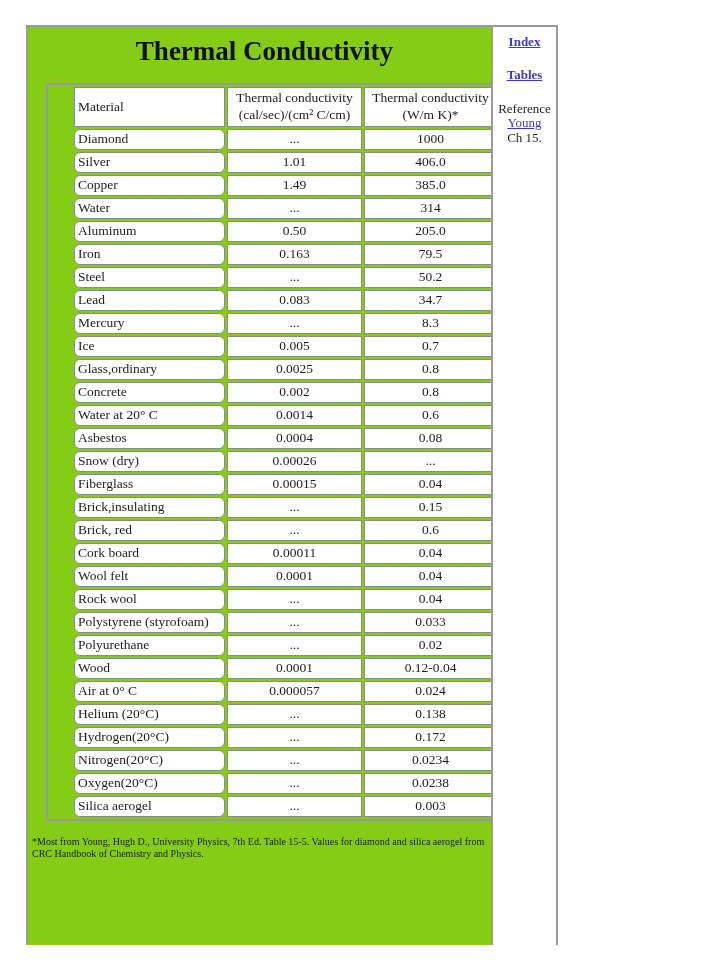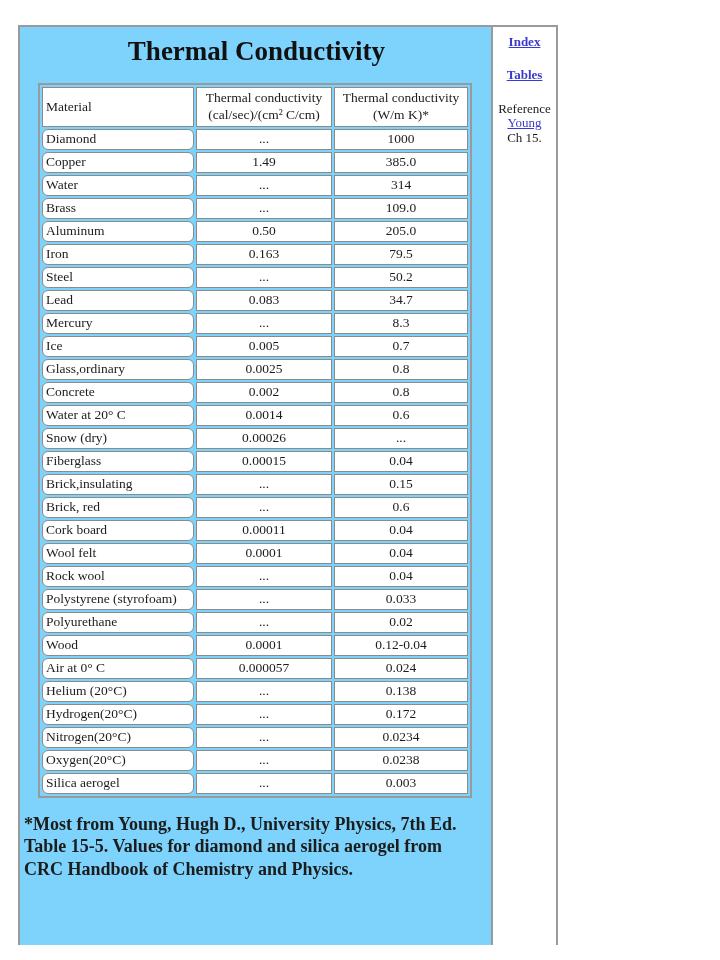--- a/index.html
+++ b/index.html
@@ -1,56 +1,57 @@
 <!DOCTYPE html>
 <html style="--link: #3a3ace; --text: #1c1c1c; --border: #9a9a9a; --cell-border: #8b8b8b;"><head>
 <meta charset="utf-8">
 <style>
   html,body{margin:0;padding:0;background:#fff;}
   .canvas{
     position:relative;width:720px;height:960px;background:#ffffff;overflow:hidden;
     font-family:"Liberation Serif", serif;color:var(--text,#1c1c1c);
   }
   .main-box{
-    position:absolute;left:18px;top:25px;width:473px;height:918px;
-    border:2px solid var(--border,#9a9a9a);border-bottom:none;background:#7dd3fc;
+    position:absolute;left:26px;top:25px;width:473px;height:918px;
+    border:2px solid var(--border,#9a9a9a);border-bottom:none;background:#84cc16;
   }
   .sidebar{
     position:absolute;left:491px;top:25px;width:63px;height:918px;
     border:2px solid var(--border,#9a9a9a);border-bottom:none;background:#fff;
     text-align:center;font-size:13px;line-height:1.15;
   }
   h1.title{
     margin:9px 0 0;text-align:center;font-size:27px;font-weight:bold;color:#111;
   }
   table.cond{
     margin:16px 0 0 18px;
     border-collapse:separate;border-spacing:2px;
     border:2px solid var(--border,#9a9a9a);
     font-size:13.5px;
+    padding-left:24px;
   }
   table.cond th, table.cond td{
     box-sizing:border-box;
     border:1px solid var(--cell-border,#8b8b8b);
     background:#fff;padding:0 3px;color:var(--text,#1c1c1c);
   }
   table.cond th{
     font-weight:normal;text-align:center;vertical-align:middle;
     height:40px;line-height:1.25;
   }
   table.cond th.mat-h{text-align:left;}
   table.cond th:nth-child(1){width:152px;}
   table.cond th:nth-child(2){width:136px;}
   table.cond th:nth-child(3){width:134px;}
   table.cond td{height:21px;line-height:1.2;}
   table.cond td.mat{text-align:left;border-radius:6px;}
   table.cond td.num{text-align:center;}
   .footnote{
     margin:15px 6px 4px 4px;width:458px;
-    font-size:18px;line-height:1.24;color:var(--text,#1c1c1c);font-weight:bold;
+    font-size:10px;line-height:1.24;color:var(--text,#1c1c1c);
   }
   .sidebar a{color:var(--link,#3a3ace);text-decoration:underline;}
   .sidebar p.nav{margin:8px 0 0;font-weight:bold;}
   .sidebar p.nav + p.nav{margin-top:18px;}
   .sidebar p.ref{margin:19px 0 0;line-height:1.12;}
 </style>
 </head>
 <body>
 
 <div class="canvas">
@@ -74,35 +75,35 @@
           </th>
         </tr>
       </thead>
       <tbody>
           <tr>
             <td class="mat">Diamond</td>
             <td class="num">...</td>
             <td class="num">1000</td>
           </tr>
           <tr>
+            <td class="mat">Silver</td>
+            <td class="num">1.01</td>
+            <td class="num">406.0</td>
+          </tr>
+          <tr>
             <td class="mat">Copper</td>
             <td class="num">1.49</td>
             <td class="num">385.0</td>
           </tr>
           <tr>
             <td class="mat">Water</td>
             <td class="num">...</td>
             <td class="num">314</td>
           </tr>
           <tr>
-            <td class="mat">Brass</td>
-            <td class="num">...</td>
-            <td class="num">109.0</td>
-          </tr>
-          <tr>
             <td class="mat">Aluminum</td>
             <td class="num">0.50</td>
             <td class="num">205.0</td>
           </tr>
           <tr>
             <td class="mat">Iron</td>
             <td class="num">0.163</td>
             <td class="num">79.5</td>
           </tr>
           <tr>
@@ -132,20 +133,25 @@
           </tr>
           <tr>
             <td class="mat">Concrete</td>
             <td class="num">0.002</td>
             <td class="num">0.8</td>
           </tr>
           <tr>
             <td class="mat">Water at 20° C</td>
             <td class="num">0.0014</td>
             <td class="num">0.6</td>
+          </tr>
+          <tr>
+            <td class="mat">Asbestos</td>
+            <td class="num">0.0004</td>
+            <td class="num">0.08</td>
           </tr>
           <tr>
             <td class="mat">Snow (dry)</td>
             <td class="num">0.00026</td>
             <td class="num">...</td>
           </tr>
           <tr>
             <td class="mat">Fiberglass</td>
             <td class="num">0.00015</td>
             <td class="num">0.04</td>

